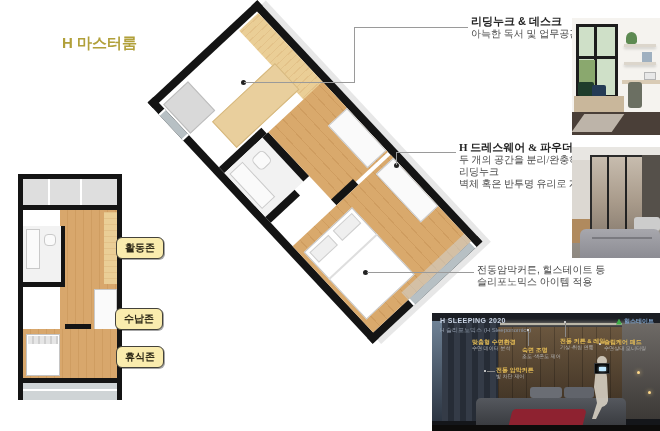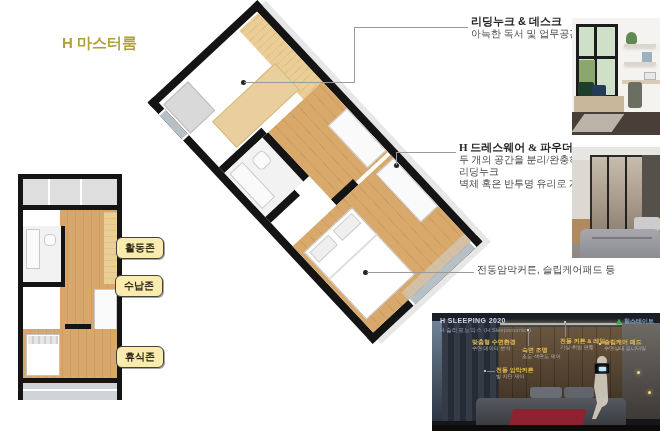--- a/index.html
+++ b/index.html
@@ -101,21 +101,21 @@
     <div class="abs bedL" style="left:8px;top:160px;width:34px;height:42px;"></div>
     <div class="abs" style="left:10px;top:162px;width:30px;height:8px;background:repeating-linear-gradient(90deg,#e6e6e6 0 4px,#cfcfcf 4px 6px);"></div>
 
     <div class="abs balc" style="left:5px;top:209px;width:94px;height:17px;"></div>
     <div class="abs" style="left:5px;top:215px;width:94px;height:2px;background:#fff;"></div>
   </div>
 
   <div class="abs zone-tag" style="left:116px;top:237px;">
     <span>활동존</span>
   </div>
-  <div class="abs zone-tag" style="left:115px;top:275px;">
+  <div class="abs zone-tag" style="left:115px;top:308px;">
     <span>수납존</span>
   </div>
   <div class="abs zone-tag" style="left:116px;top:346px;">
     <span>휴식존</span>
   </div>
 
   <div class="abs lplan">
 
     <div class="abs wallS" style="left:0;top:0;width:150px;height:8px;"></div>
     <div class="abs wallS" style="left:0;top:0;width:8px;height:330px;"></div>
@@ -169,21 +169,22 @@
   </div>
 
   <div class="abs anno" style="left:459px;top:141px;width:150px;font-family:Liberation Serif, serif;">
     <div class="h">H 드레스웨어 &amp; 파우더</div>
     <div class="l">두 개의 공간을 분리/완충하는</div>
     <div class="l">리딩누크</div>
     <div class="l">벽체 혹은 반투명 유리로 계획</div>
   </div>
 
   <div class="abs anno" style="left:477px;top:264px;width:150px;">
-    <div class="l">전동암막커튼, 슬립케어패드 등</div>
+    <div class="l">전동암막커튼, 힐스테이트 등</div>
+    <div class="l">슬리포노믹스 아이템 적용</div>
   </div>
 
   <div class="abs photo ph1">
     <div class="abs" style="left:4px;top:6px;width:42px;height:74px;background:#cfe0c8;border:3px solid #1c1c1c;"></div>
     <div class="abs" style="left:22px;top:6px;width:3px;height:74px;background:#1c1c1c;"></div>
     <div class="abs" style="left:4px;top:38px;width:42px;height:3px;background:#1c1c1c;"></div>
     <div class="abs" style="left:7px;top:42px;width:16px;height:34px;background:#8aa86e;"></div>
     <div class="abs" style="left:6px;top:64px;width:16px;height:14px;background:#1f3d2b;border-radius:2px;"></div>
     <div class="abs" style="left:20px;top:67px;width:14px;height:12px;background:#243b55;border-radius:2px;"></div>
     <div class="abs" style="left:2px;top:78px;width:50px;height:18px;background:#c9b79b;"></div>

